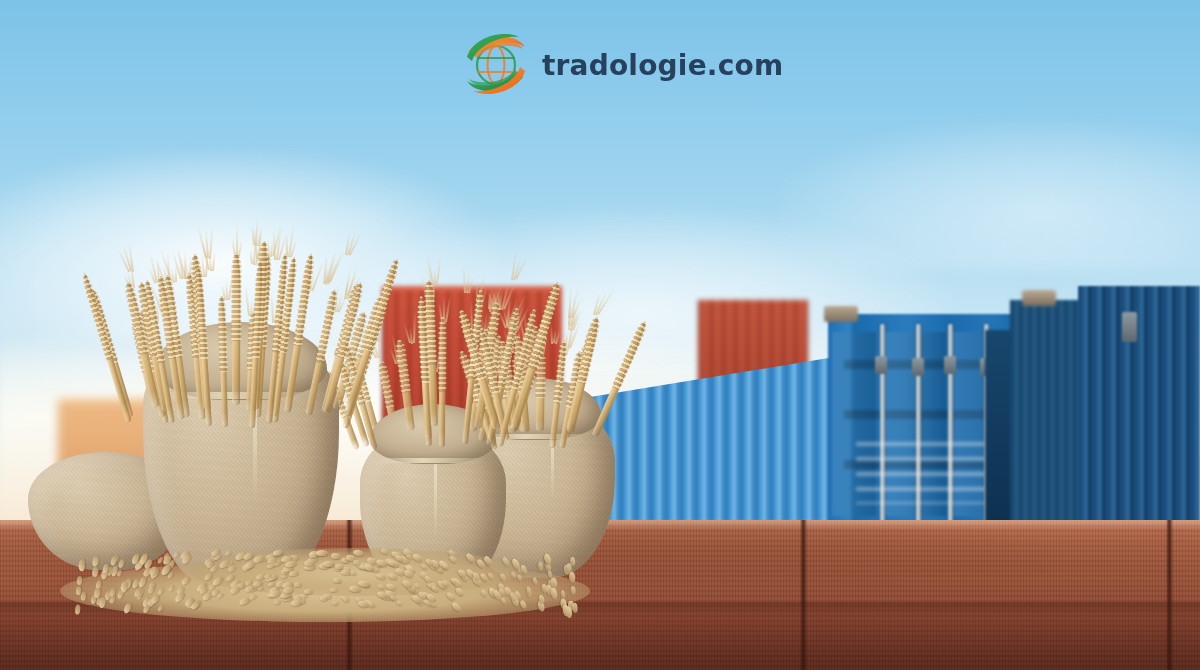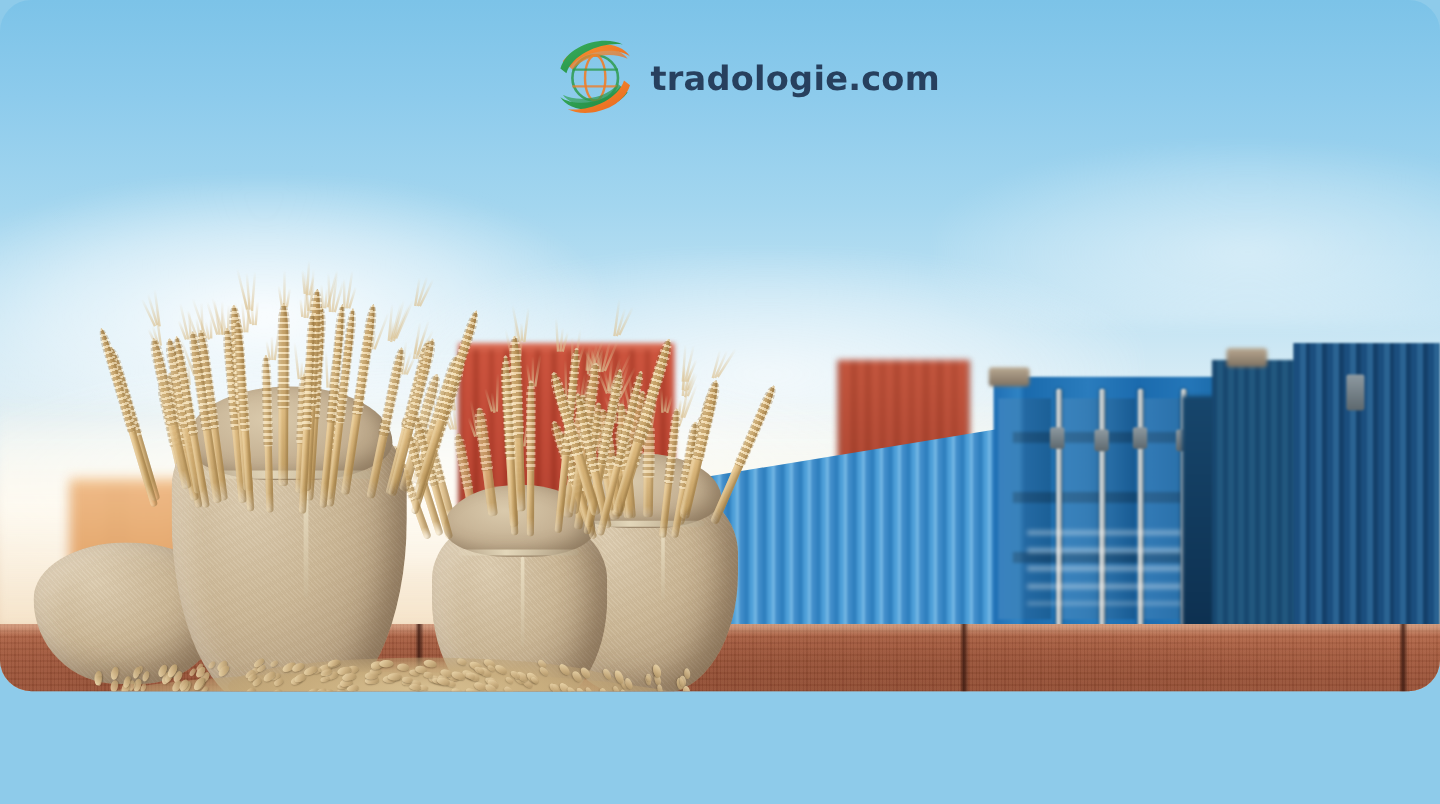--- a/index.html
+++ b/index.html
@@ -4,23 +4,22 @@
 <style>
   * { margin:0; padding:0; box-sizing:border-box; }
   html, body {
     width:1200px; height:670px;
     font-family:"Liberation Sans", sans-serif;
     overflow:hidden; background:#8ecbea;
   }
 
   .banner {
     position:relative;
-    width:1200px; height:576px;
+    width:1200px; height:670px;
     overflow:hidden;
-    border-radius:26px;
   }
 
   
   .sky {
     position:absolute; inset:0;
     background:
       linear-gradient(to bottom,
         #7cc3e8 0%,
         #8dcbec 14%,
         #a3d6ef 30%,

